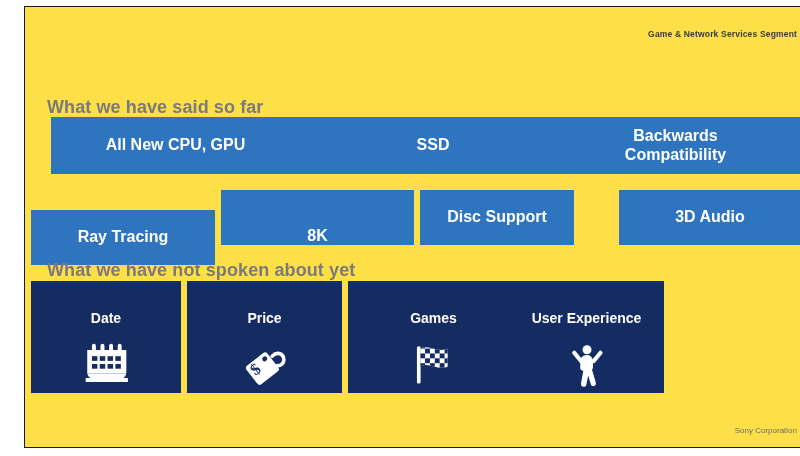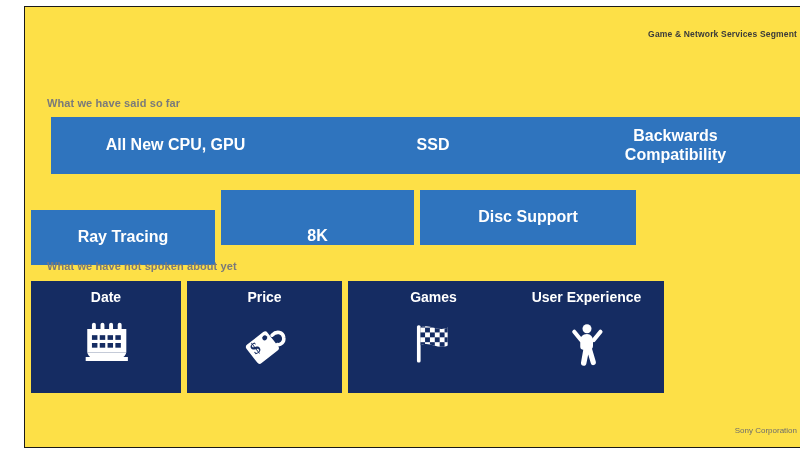--- a/index.html
+++ b/index.html
@@ -46,21 +46,21 @@
     font-size: 33px;
     font-weight: bold;
     color: #000000;
     letter-spacing: -0.2px;
   }
 
   
   .section-head {
     position: absolute;
     left: 22px;
-    font-size: 11px;
+    font-size: 18px;
     font-weight: bold;
     color: #7a7a7a;
     letter-spacing: 0.1px;
   }
   #head-said  { top: 90px; }
   #head-notsaid { top: 253px; }
 
   
   .tile {
     position: absolute;
@@ -77,21 +77,21 @@
     background: #2F74BE;
     font-size: 16px;
     font-weight: bold;
     line-height: 1.15;
   }
 
   
   .tile-navy {
     background: #152C62;
     flex-direction: column;
-    justify-content: flex-start;
+    justify-content: flex-end;
     padding-top: 9px;
   }
   .tile-navy .tile-label {
     font-size: 14px;
     font-weight: bold;
     line-height: 1.1;
     white-space: nowrap;
   }
   .tile-navy .tile-icon {
     margin-top: 9px;
@@ -137,24 +137,27 @@
   </div>
 
   <div class="tile tile-blue" style="left:6px; top:183px; width:184px; height:55px;margin-top:20px;">
     <span>Ray Tracing</span>
   </div>
 
   <div class="tile tile-blue" style="left:196px; top:183px; width:193px; height:55px;align-items:flex-end;">
     <span>8K</span>
   </div>
 
-  <div class="tile tile-blue" style="left:395px; top:183px; width:216px; height:55px;">
+  <div class="tile tile-blue" style="left:395px; top:183px; width:154px; height:55px;">
     <span>Disc Support</span>
   </div>
 
+  <div class="tile tile-blue" style="left:594px; top:183px; width:182px; height:55px;">
+    <span>3D Audio</span>
+  </div>
 
   <div id="head-notsaid" class="section-head">What we have not spoken about yet</div>
 
   <div class="tile tile-navy" style="left:6px; top:274px; width:150px; height:112px;">
     <span class="tile-label">Date</span>
     <span class="tile-icon">
       <svg viewBox="0 0 64 64" width="50" height="50" fill="#ffffff">
         <rect x="14" y="6" width="5" height="12" rx="2.5"></rect>
         <rect x="25" y="6" width="5" height="12" rx="2.5"></rect>
         <rect x="36" y="6" width="5" height="12" rx="2.5"></rect>

